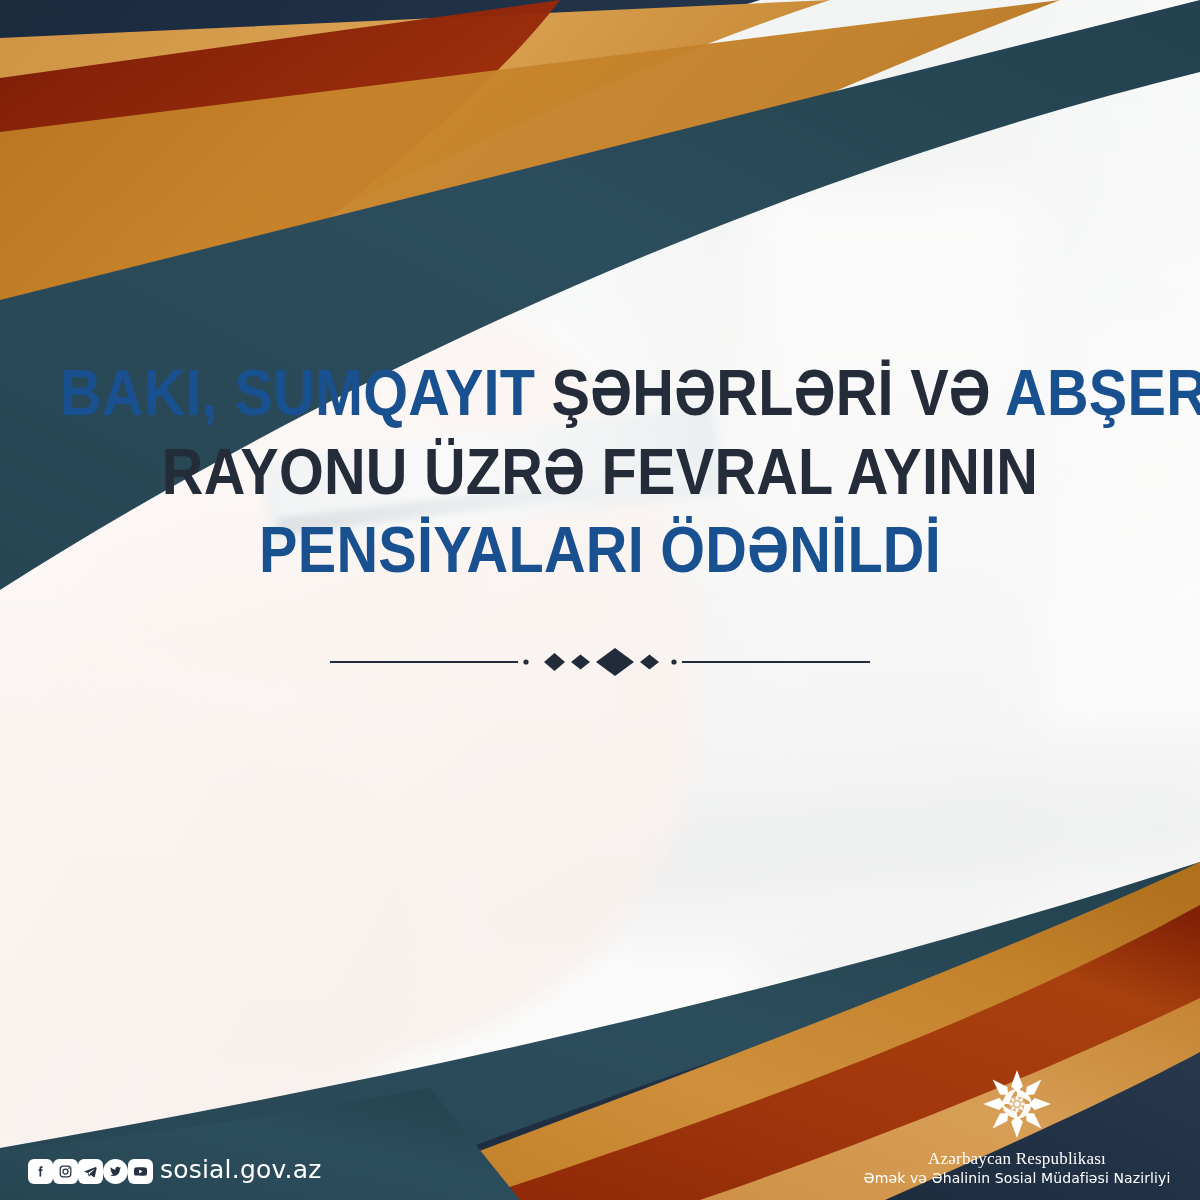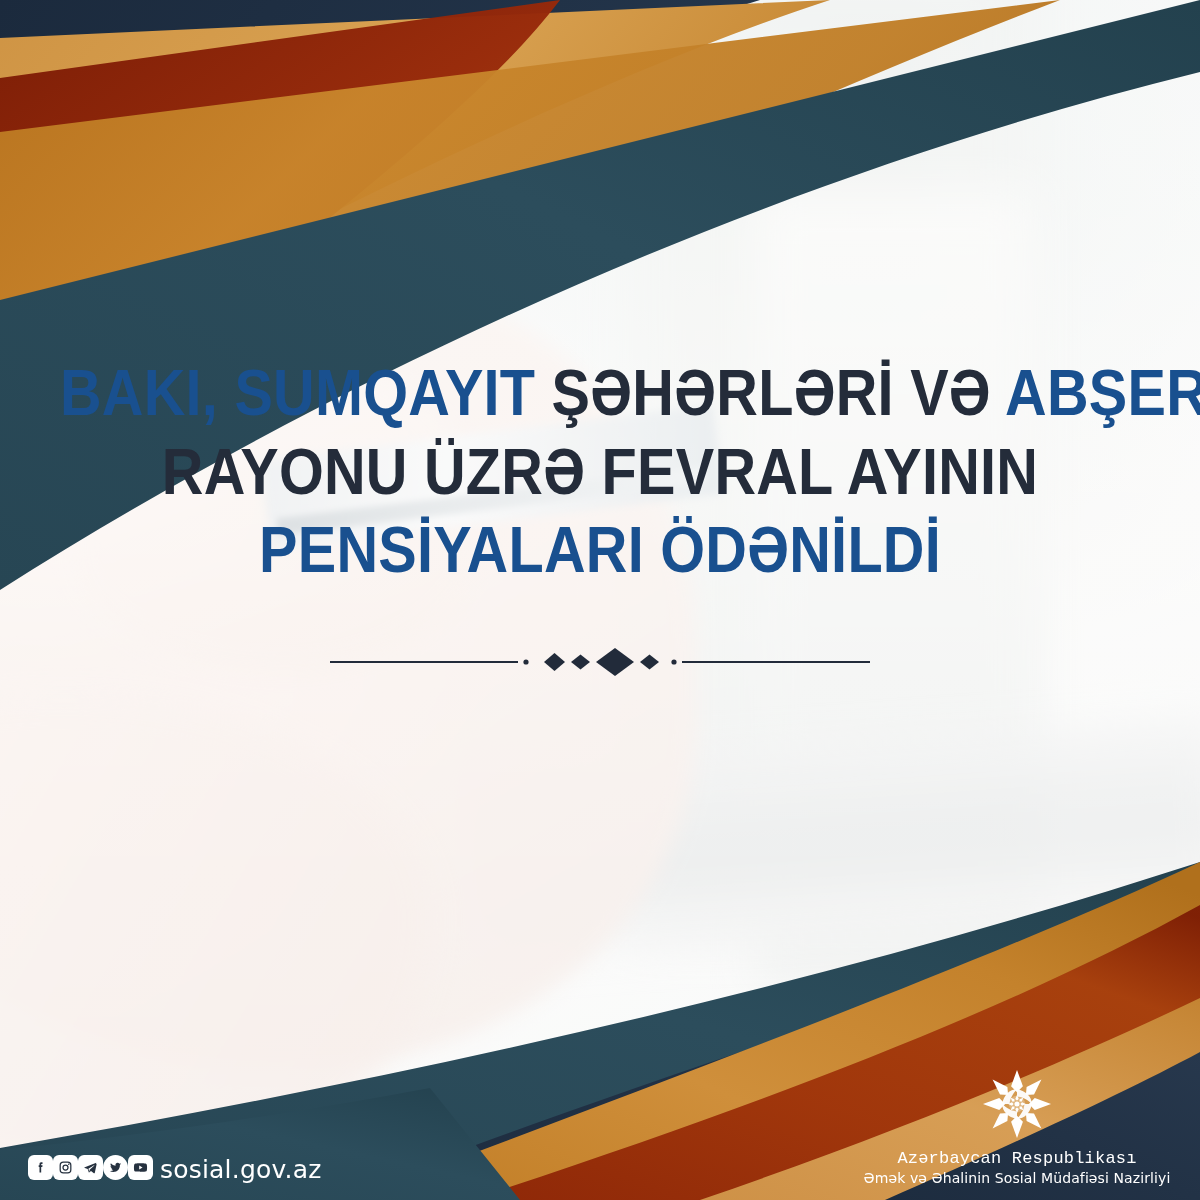--- a/index.html
+++ b/index.html
@@ -109,21 +109,21 @@
 
   .divider{
     position:absolute;left:0;right:0;top:645px;
     display:flex;align-items:center;justify-content:center;
   }
   .divider svg{display:block;}
 
   
   .social{
     position:absolute;left:28px;bottom:16px;
-    display:flex;align-items:flex-start;
+    display:flex;align-items:flex-end;
     z-index:6;
   }
   .sicon{
     width:25px;height:25px;
     display:flex;align-items:center;justify-content:center;
     background:#ffffff;border-radius:6px;
     color:#26313f;
     flex:0 0 auto;
   }
   .sicon.circle{border-radius:50%;}
@@ -136,21 +136,21 @@
     font-family:"DejaVu Sans",sans-serif;
   }
 
   
   .ministry{
     position:absolute;right:18px;bottom:12px;
     text-align:center;color:#ffffff;
     z-index:6;width:330px;
   }
   .ministry .emblem{display:flex;justify-content:center;margin-bottom:7px;}
-  .ministry .m1{font-size:17px;line-height:1.28;letter-spacing:.2px;font-family:Liberation Mono, monospace;}
+  .ministry .m1{font-size:17px;line-height:1.28;letter-spacing:.2px;font-family:Liberation Serif, serif;}
   .ministry .m2{font-size:14px;line-height:1.28;letter-spacing:.1px;font-family:"DejaVu Sans",sans-serif;}
 </style>
 </head>
 <body>
 
 <div id="poster">
 
   <div class="photo">
     <div class="sky"></div>
     <div class="darkslot"></div>

